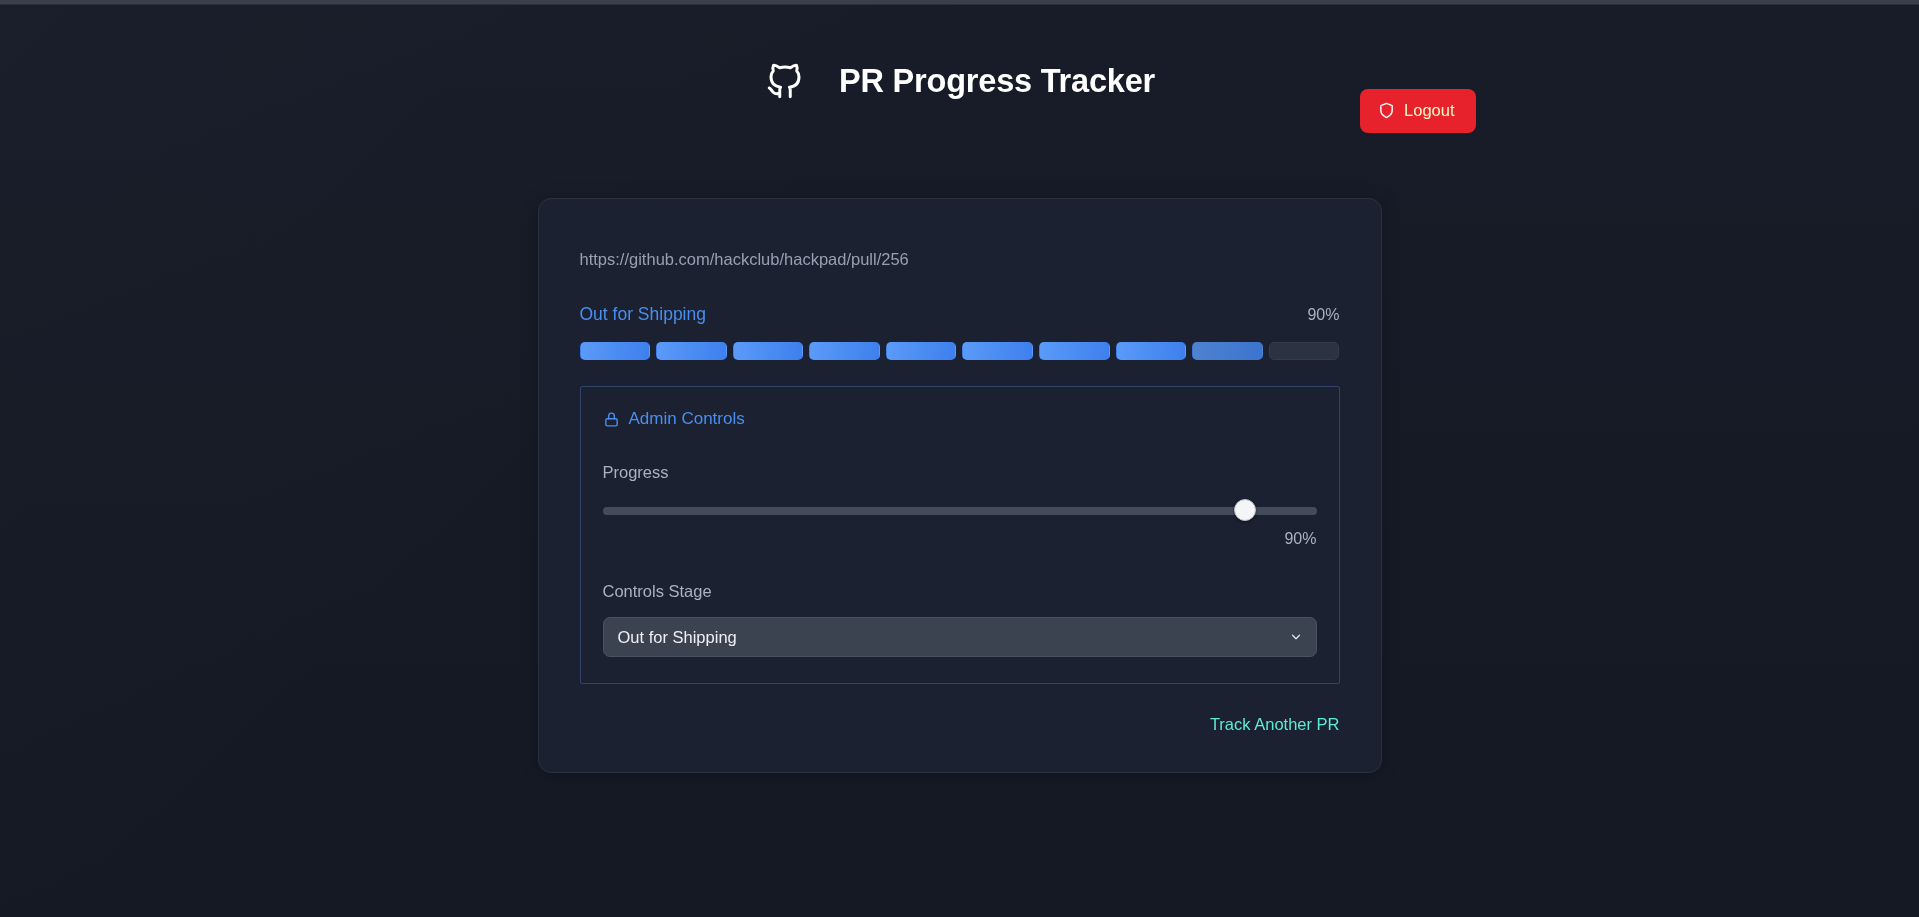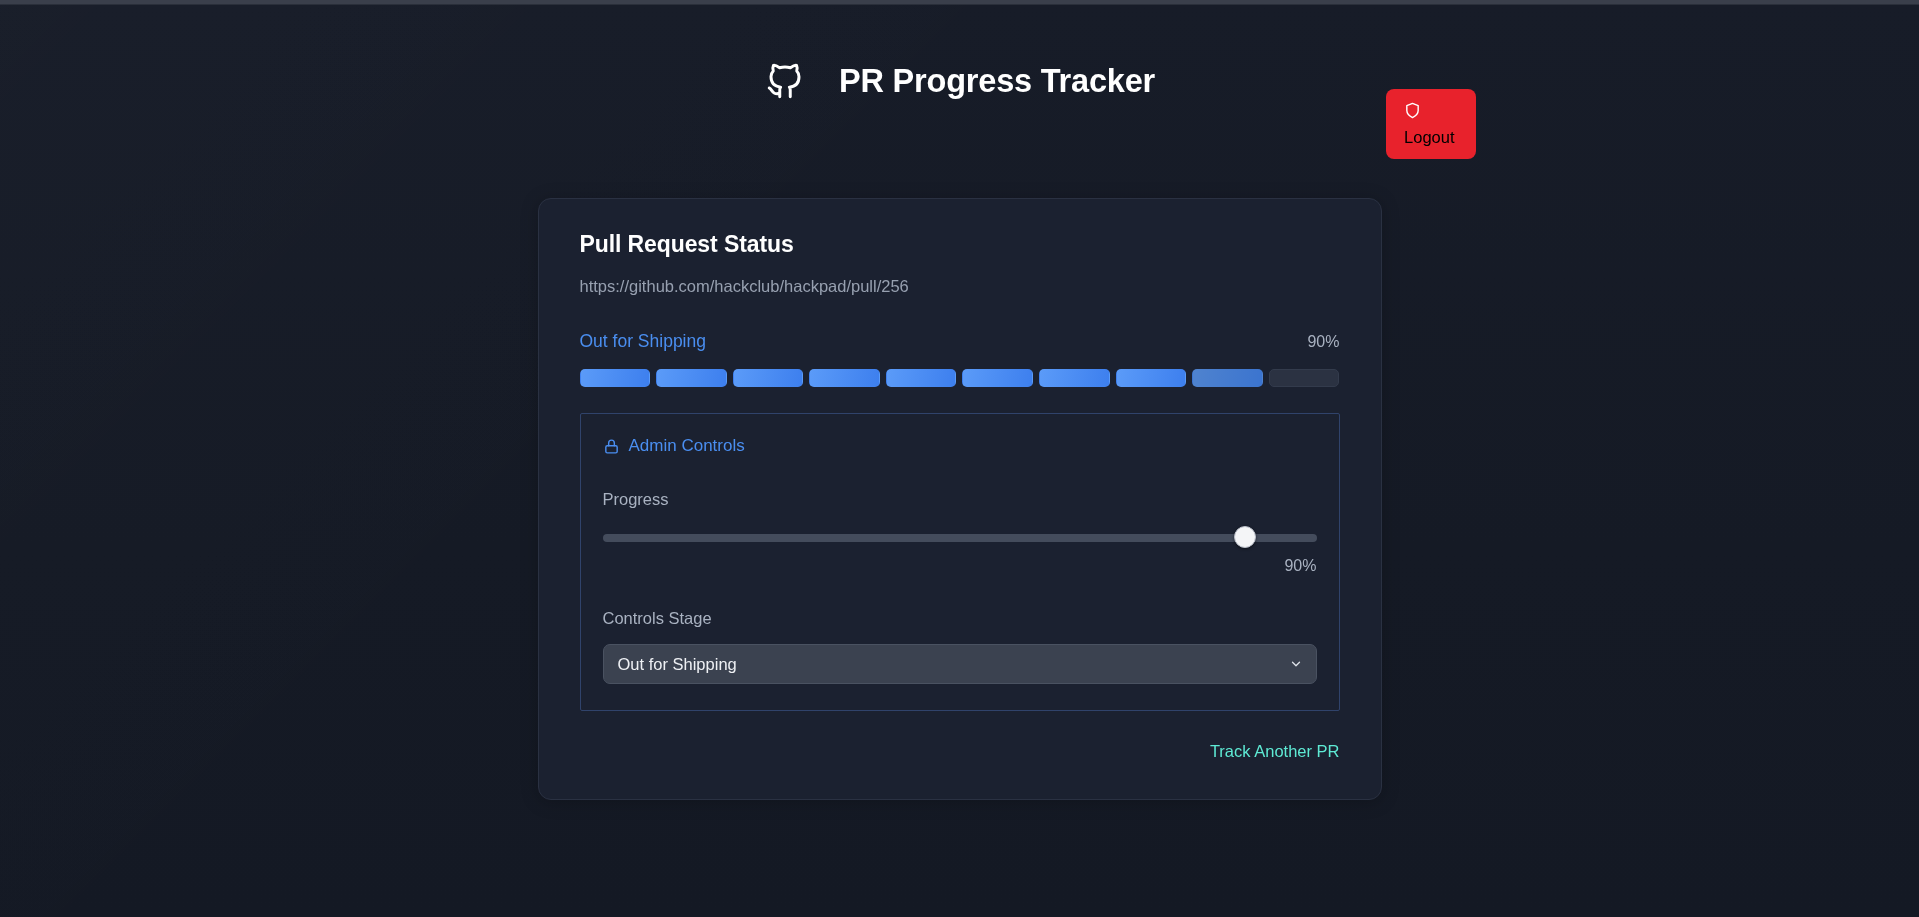--- a/index.html
+++ b/index.html
@@ -77,32 +77,31 @@
     letter-spacing: -0.2px;
     color: #ffffff;
     white-space: nowrap;
   }
 
   .logout-btn {
     position: absolute;
     right: -94px;
     top: 83px;
     display: inline-flex;
-    align-items: flex-start;
+    align-items: center;
     gap: 9px;
     background: #e8222c;
-    color: #000000;
+    color: #fef9c3;
     border: none;
     border-radius: 8px;
     padding: 12px 21px 13px 18px;
     font-family: "Liberation Sans", sans-serif;
     font-size: 16.5px;
     cursor: pointer;
     line-height: 1;
-    flex-direction: column;
   }
   .shield-icon {
     width: 17px;
     height: 19px;
     display: block;
     color: #ffffff;
   }
 
   
   .card {
@@ -291,21 +290,20 @@
         <span>
           <svg class="shield-icon" viewBox="0 0 24 24" fill="none" stroke="currentColor" stroke-width="2" stroke-linecap="round" stroke-linejoin="round">
             <path d="M12 22s8-4 8-10V5l-8-3-8 3v7c0 6 8 10 8 10z"></path>
           </svg>
         </span>
         <span>Logout</span>
       </button>
     </div>
 
     <div class="card">
-      <div class="card-title">Pull Request Status</div>
       <div class="pr-url">https://github.com/hackclub/hackpad/pull/256</div>
 
       <div class="status-row">
         <div class="stage-name">Out for Shipping</div>
         <div class="status-pct">90%</div>
       </div>
 
       <div class="segments" id="segments">
           <div class="seg filled"></div>
           <div class="seg filled"></div>

